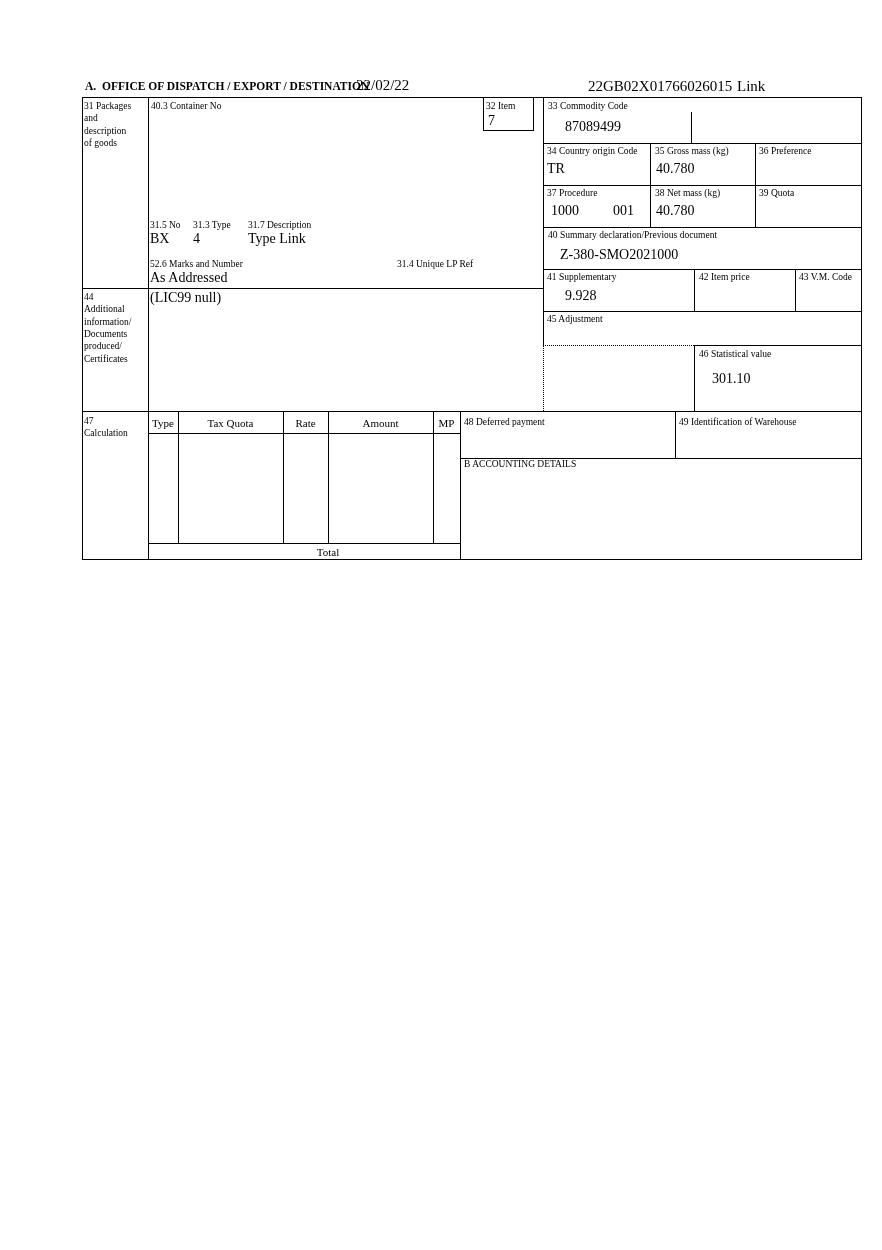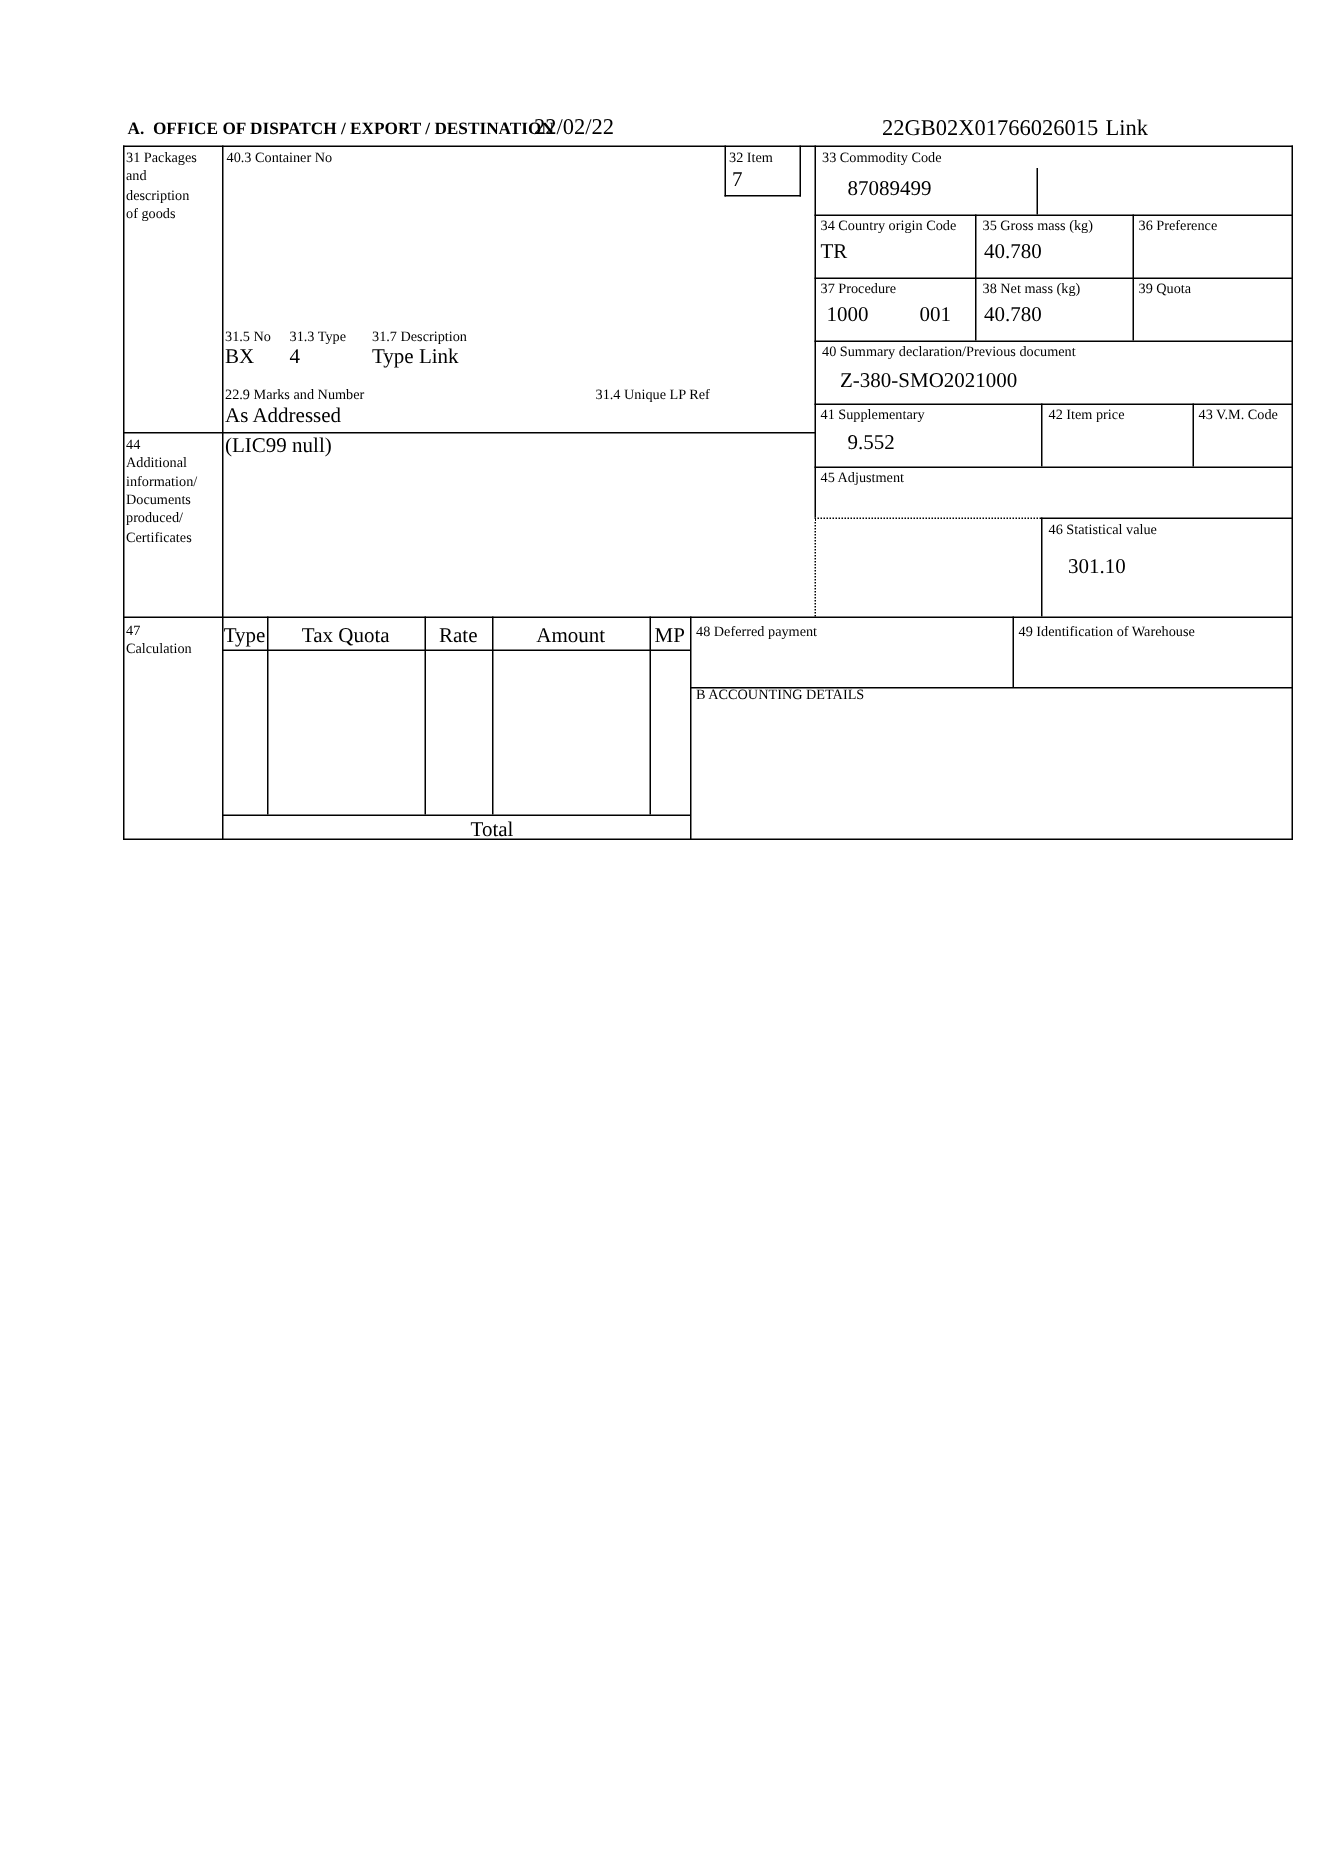--- a/index.html
+++ b/index.html
@@ -6,21 +6,21 @@
   body{width:882px;height:1250px;background:#ffffff;position:relative;
        font-family:"Liberation Serif",serif;color:#000;overflow:hidden;}
   .ln{position:absolute;background:#000;}
   .hdot{position:absolute;height:0;border-top:1px dotted #000;}
   .vdot{position:absolute;width:0;border-left:1px dotted #000;}
   .lbl{position:absolute;font-size:9.5px;line-height:1.15;white-space:nowrap;}
   .lblblock{position:absolute;font-size:9.5px;line-height:1.3;}
   .val{position:absolute;font-size:14px;white-space:nowrap;}
   .hdrA{position:absolute;font-size:11.5px;font-weight:bold;white-space:pre;}
   .hdrval{position:absolute;font-size:15px;white-space:nowrap;}
-  .th{position:absolute;font-size:14px;text-align:center;}
+  .th{position:absolute;font-size:11px;text-align:center;}
   .bold{font-weight:normal;}
 </style>
 </head>
 <body>
 
 <div class="hdrA" style="left:85px;top:80px">A.  OFFICE OF DISPATCH / EXPORT / DESTINATION</div>
 <div class="hdrval" style="left:356px;top:77px">22/02/22</div>
 <div class="hdrval" style="left:588px;top:78px">22GB02X01766026015</div>
 <div class="hdrval" style="left:737px;top:78px">Link</div>
 
@@ -65,21 +65,21 @@
   <div>description</div>
   <div>of goods</div>
 </div>
 <div class="lbl" style="left:151px;top:101px">40.3 Container No</div>
 <div class="lbl" style="left:150px;top:220px">31.5 No</div>
 <div class="lbl" style="left:193px;top:220px">31.3 Type</div>
 <div class="lbl" style="left:248px;top:220px">31.7 Description</div>
 <div class="val" style="left:150px;top:231px">BX</div>
 <div class="val" style="left:193px;top:231px">4</div>
 <div class="val" style="left:248px;top:231px">Type Link</div>
-<div class="lbl" style="left:150px;top:259px">22.9 Marks and Number</div>
+<div class="lbl" style="left:150px;top:259px">52.6 Marks and Number</div>
 <div class="lbl" style="left:397px;top:259px">31.4 Unique LP Ref</div>
 <div class="val" style="left:150px;top:270px">As Addressed</div>
 
 <div class="lbl" style="left:486px;top:101px">32 Item</div>
 <div class="val" style="left:488px;top:113px">7</div>
 
 <div class="lbl" style="left:548px;top:101px">33 Commodity Code</div>
 <div class="val" style="left:565px;top:119px">87089499</div>
 
 <div class="lbl" style="left:547px;top:146px">34 Country origin Code</div>
@@ -94,21 +94,21 @@
 <div class="val" style="left:613px;top:203px">001</div>
 <div class="lbl" style="left:655px;top:188px">38 Net mass (kg)</div>
 <div class="val" style="left:656px;top:203px">40.780</div>
 <div class="lbl" style="left:759px;top:188px">39 Quota</div>
 <div class="val" style="left:759px;top:203px"></div>
 
 <div class="lbl" style="left:548px;top:230px">40 Summary declaration/Previous document</div>
 <div class="val" style="left:560px;top:247px">Z-380-SMO2021000</div>
 
 <div class="lbl" style="left:547px;top:272px">41 Supplementary</div>
-<div class="val" style="left:565px;top:288px">9.552</div>
+<div class="val" style="left:565px;top:288px">9.928</div>
 <div class="lbl" style="left:699px;top:272px">42 Item price</div>
 <div class="val" style="left:699px;top:288px"></div>
 <div class="lbl" style="left:799px;top:272px">43 V.M. Code</div>
 <div class="val" style="left:799px;top:288px"></div>
 
 <div class="lbl" style="left:547px;top:314px">45 Adjustment</div>
 <div class="lbl" style="left:699px;top:349px">46 Statistical value</div>
 <div class="val" style="left:712px;top:371px">301.10</div>
 
 <div class="lblblock" style="left:84px;top:291px;width:62px">

